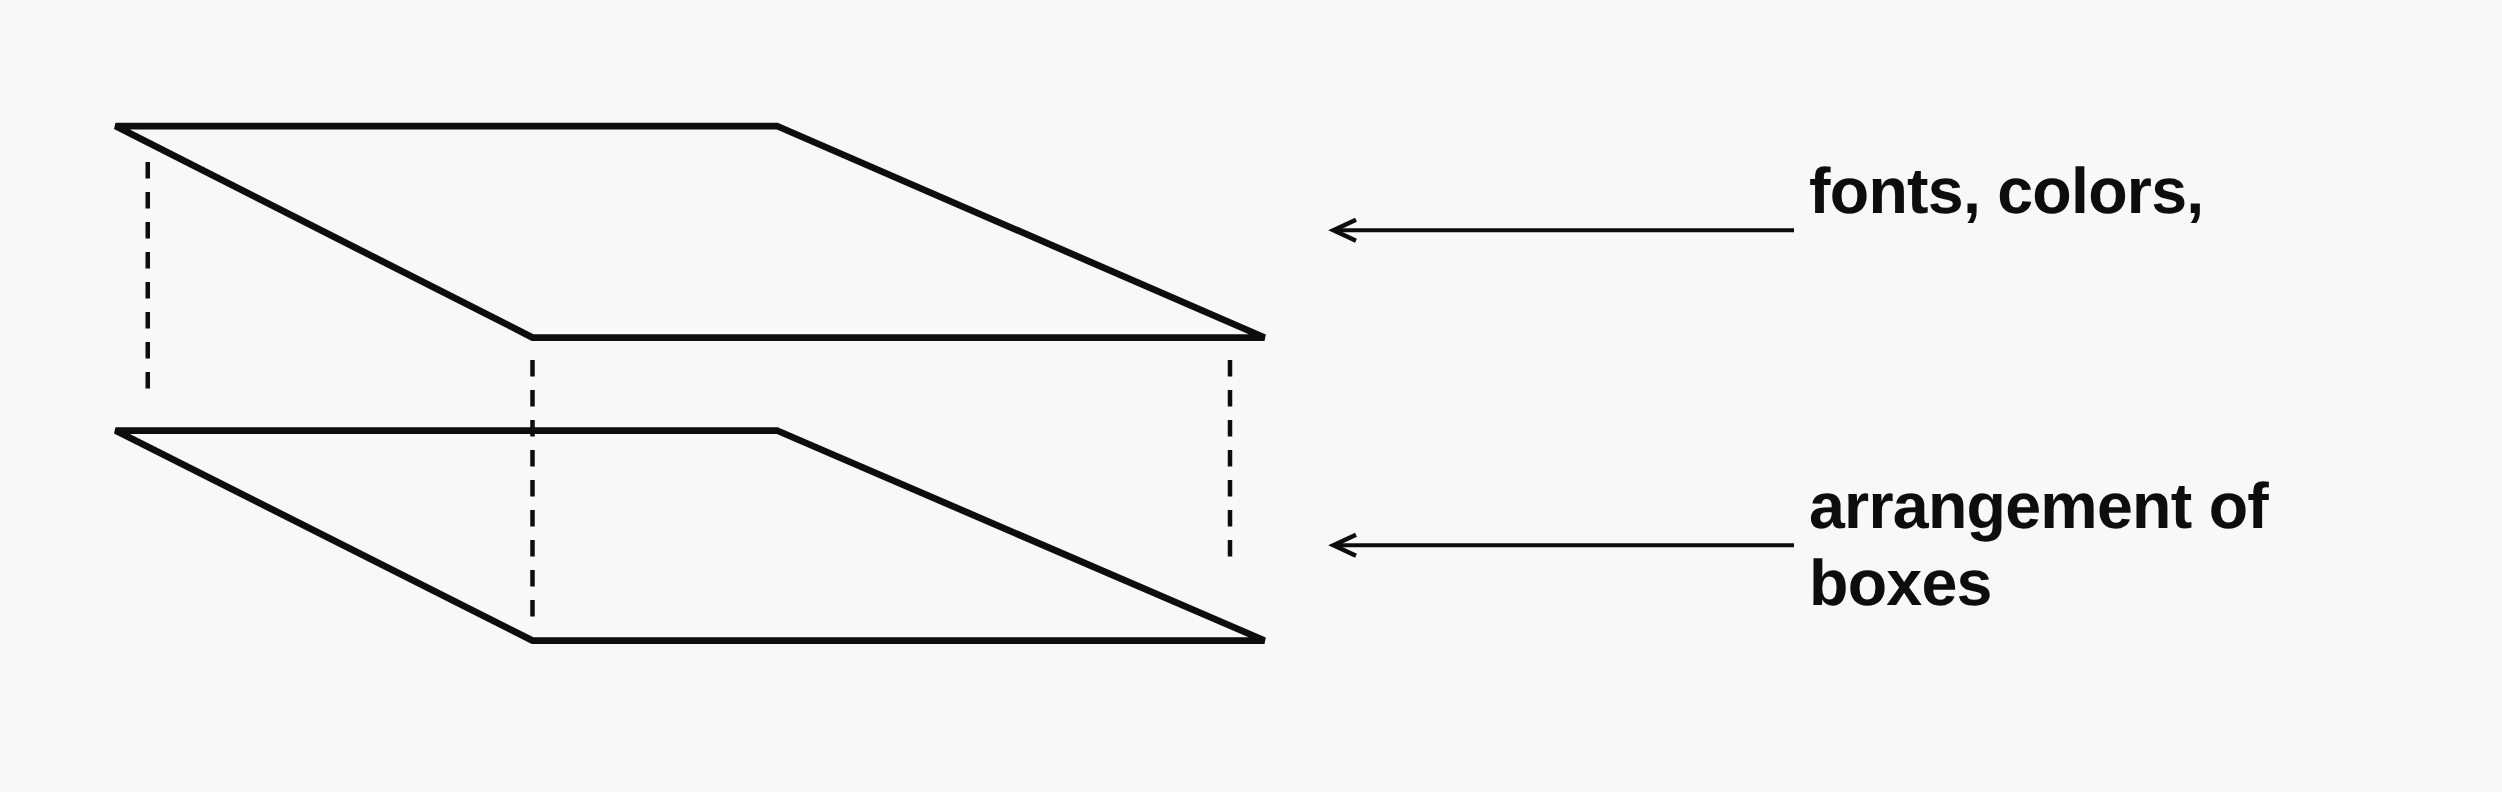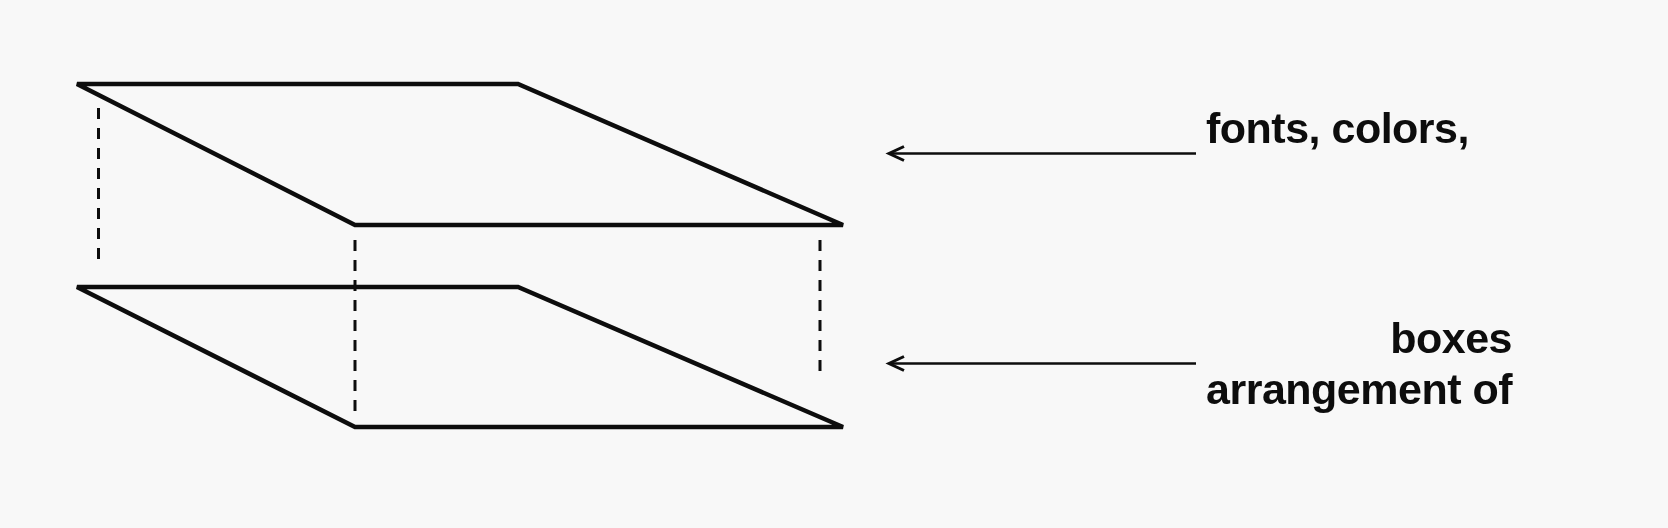--- a/index.html
+++ b/index.html
@@ -7,21 +7,20 @@
     padding: 0;
     background: #f8f8f8;
     font-family: "Liberation Sans", sans-serif;
   }
   .canvas {
     position: relative;
     width: 1668px;
     height: 528px;
     background: #f8f8f8;
     overflow: hidden;
-    text-align: right;
   }
   .diagram-svg {
     position: absolute;
     left: 0;
     top: 0;
     width: 1668px;
     height: 528px;
     display: block;
   }
   .annotation-label {
@@ -61,17 +60,17 @@
       <line x1="1196" y1="363.5" x2="891" y2="363.5" stroke="#0d0d0d" stroke-width="2.6"></line>
       <polyline points="904,356.5 889,363.5 904,370.5" fill="none" stroke="#0d0d0d" stroke-width="3" stroke-linejoin="miter"></polyline>
     </g>
   </svg>
 
   <div class="annotation-label top-label">
     <div>fonts, colors,</div>
   </div>
 
   <div class="annotation-label bottom-label">
+    <div>arrangement of</div>
     <div>boxes</div>
-    <div>arrangement of</div>
   </div>
 
 </div>
 
 </body></html>

